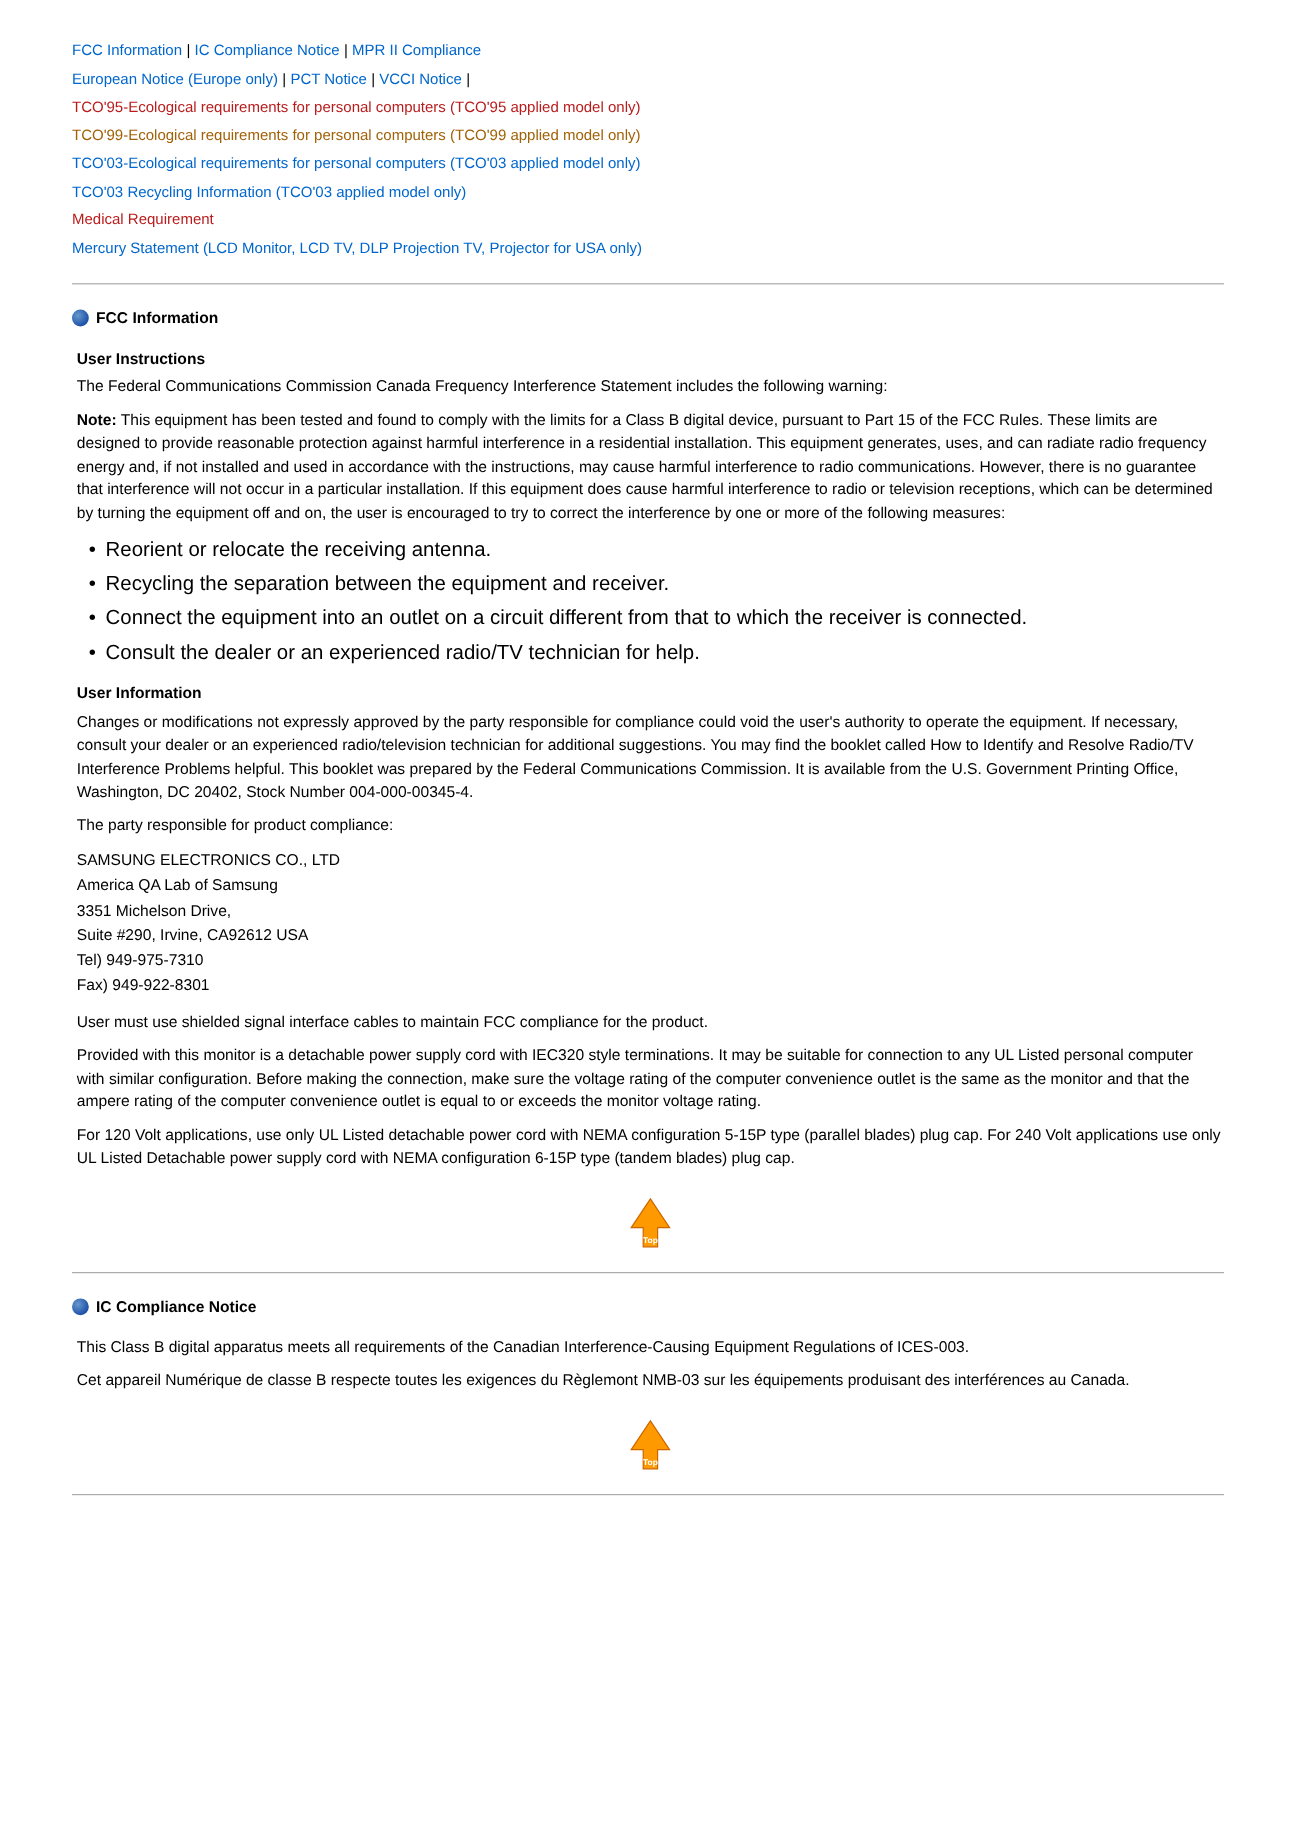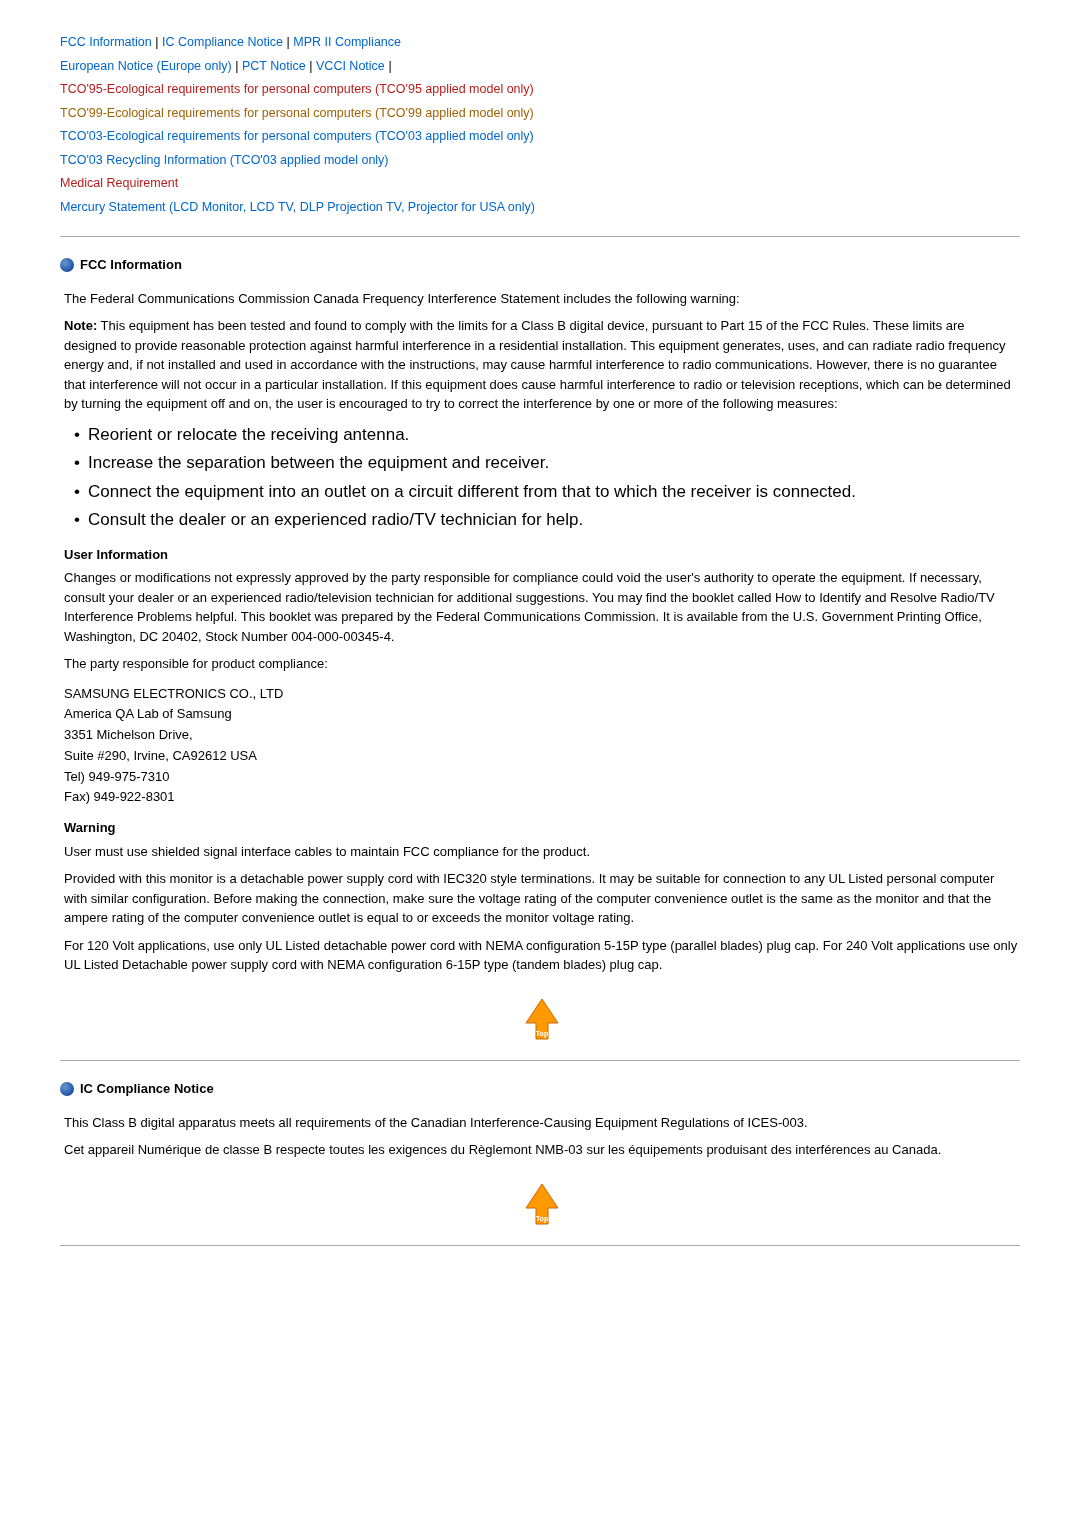--- a/index.html
+++ b/index.html
@@ -132,39 +132,39 @@
 <hr>
 
 <div class="section" id="fcc">
   <div class="section-header">
     <span class="bullet-icon"></span>
     <span>FCC Information</span>
   </div>
 
   <div class="section-content">
 
+    <div class="sub-section-title">User Instructions</div>
     <p>The Federal Communications Commission Canada Frequency Interference Statement includes the following warning:</p>
     <p>
       <span class="bold-note">Note:</span><span> This equipment has been tested and found to comply with the limits for a Class B digital device, pursuant to Part 15 of the FCC Rules. These limits are designed to provide reasonable protection against harmful interference in a residential installation. This equipment generates, uses, and can radiate radio frequency energy and, if not installed and used in accordance with the instructions, may cause harmful interference to radio communications. However, there is no guarantee that interference will not occur in a particular installation. If this equipment does cause harmful interference to radio or television receptions, which can be determined by turning the equipment off and on, the user is encouraged to try to correct the interference by one or more of the following measures:</span>
     </p>
     <ul class="bullet-list">
       <li>Reorient or relocate the receiving antenna.</li>
-      <li>Increase the separation between the equipment and receiver.</li>
+      <li>Recycling the separation between the equipment and receiver.</li>
       <li>Connect the equipment into an outlet on a circuit different from that to which the receiver is connected.</li>
       <li>Consult the dealer or an experienced radio/TV technician for help.</li>
     </ul>
 
     <div class="sub-section-title">User Information</div>
     <p>Changes or modifications not expressly approved by the party responsible for compliance could void the user's authority to operate the equipment. If necessary, consult your dealer or an experienced radio/television technician for additional suggestions. You may find the booklet called How to Identify and Resolve Radio/TV Interference Problems helpful. This booklet was prepared by the Federal Communications Commission. It is available from the U.S. Government Printing Office, Washington, DC 20402, Stock Number 004-000-00345-4.</p>
     <p>The party responsible for product compliance:</p>
     <div class="address-block">
       <span>SAMSUNG ELECTRONICS CO., LTD<br>America QA Lab of Samsung<br>3351 Michelson Drive,<br>Suite #290, Irvine, CA92612 USA<br>Tel) 949-975-7310<br>Fax) 949-922-8301</span>
     </div>
 
-    <div class="warning-title">Warning</div>
     <p>User must use shielded signal interface cables to maintain FCC compliance for the product.</p>
     <p>Provided with this monitor is a detachable power supply cord with IEC320 style terminations. It may be suitable for connection to any UL Listed personal computer with similar configuration. Before making the connection, make sure the voltage rating of the computer convenience outlet is the same as the monitor and that the ampere rating of the computer convenience outlet is equal to or exceeds the monitor voltage rating.</p>
     <p>For 120 Volt applications, use only UL Listed detachable power cord with NEMA configuration 5-15P type (parallel blades) plug cap. For 240 Volt applications use only UL Listed Detachable power supply cord with NEMA configuration 6-15P type (tandem blades) plug cap.</p>
 
     <div class="top-button-container">
       <div class="top-button">
         <svg class="top-arrow" viewBox="0 0 48 48" xmlns="http://www.w3.org/2000/svg">
 
           <polygon points="24,4 40,28 30,28 30,44 18,44 18,28 8,28" fill="#FF9900" stroke="#cc6600" stroke-width="1"></polygon>
           <text x="24" y="41" font-size="7" fill="white" text-anchor="middle" font-family="Arial" font-weight="bold">Top</text>

